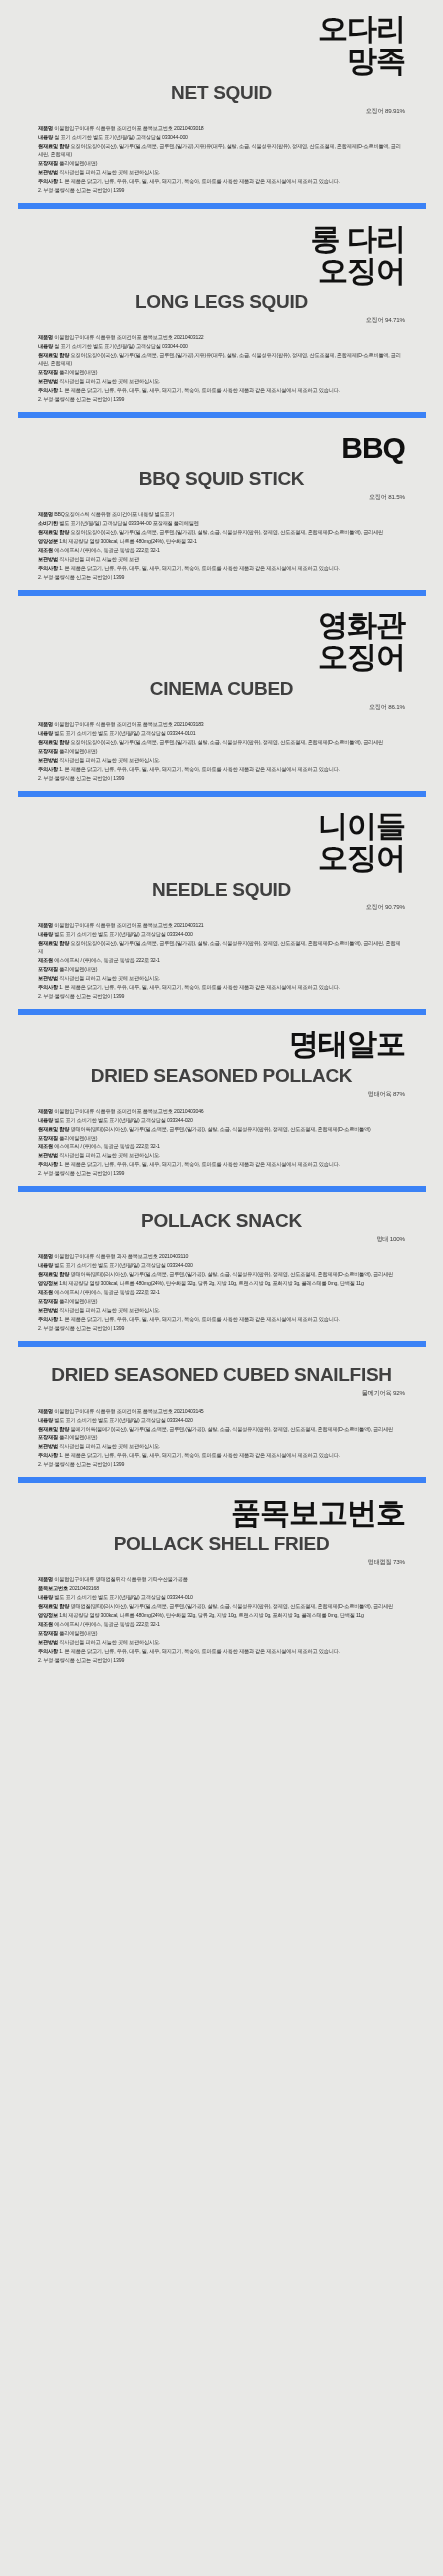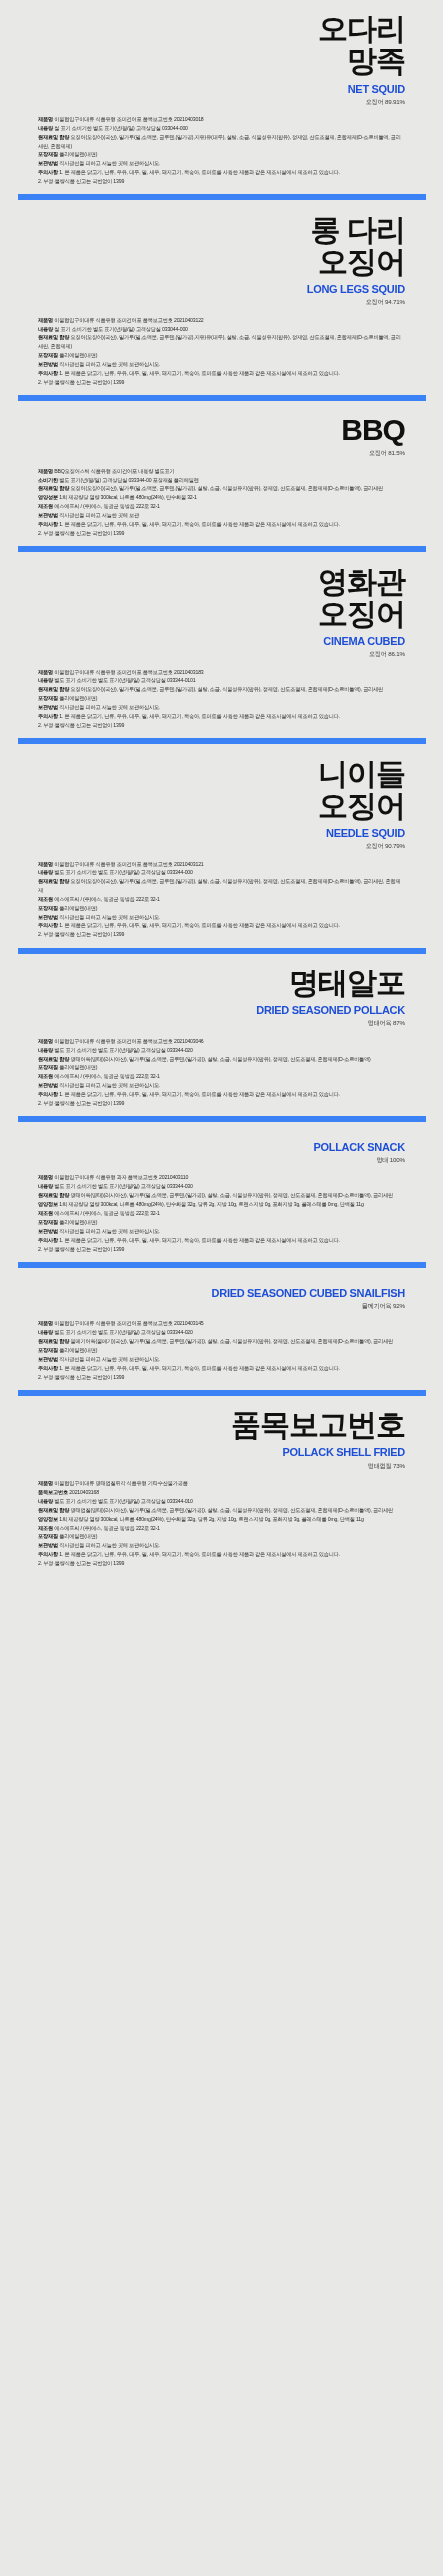--- a/index.html
+++ b/index.html
@@ -39,25 +39,26 @@
     letter-spacing: -1px;
     color: #111111;
     margin: 0;
     word-break: keep-all;
   }
   .title-ko .l2 { display: block; }
 
   .title-en {
     font-family: "Liberation Sans", sans-serif;
     font-weight: bold;
-    font-size: 11px;
+    font-size: 19px;
     letter-spacing: -0.3px;
-    color: #1d4ed8;
+    color: #404040;
     margin: 5.2px 0 2.1px 0;
     line-height: 1.1;
+    text-align: center;
   }
 
   .rating {
     font-size: 6.2px;
     color: #3a3a3a;
     margin: 3.1px 0 5.2px 0;
     letter-spacing: -0.2px;
   }
 
   .specs {
@@ -104,20 +105,21 @@
           <div class="row"><span class="lbl">원재료및 함량</span> <span>오징어(오징어)(국산), 밀가루(밀,소맥분, 글루텐,(밀가공),지유)유(대두), 설탕, 소금, 식물성유지(팜유), 정제염, 산도조절제, 혼합제제(D-소르비톨액, 글리세린, 혼합제제)</span></div>
           <div class="row"><span class="lbl">포장재질</span> <span>폴리에틸렌(내면)</span></div>
           <div class="row"><span class="lbl">보관방법</span> <span>직사광선을 피하고 서늘한 곳에 보관하십시오.</span></div>
           <div class="row"><span class="lbl">주의사항</span> <span>1. 본 제품은 닭고기, 난류, 우유, 대두, 밀, 새우, 돼지고기, 복숭아, 토마토를 사용한 제품과 같은 제조시설에서 제조하고 있습니다.</span></div>
           <div class="row"><span>2. 부정·불량식품 신고는 국번없이 1399</span></div>
         </div>
       </section>
       <section class="product">
         <div class="hero right">
           <h1 class="title-ko"><span>BBQ</span></h1>
+          <h2 class="title-en">BBQ SQUID STICK</h2>
           <div class="rating">오징어 81.5%</div>
         </div>
         <div class="specs">
           <div class="row"><span class="lbl">제품명</span> <span>BBQ오징어스틱 식품유형 조미건어포 내용량 별도표기</span></div>
           <div class="row"><span class="lbl">소비기한</span> <span>별도 표기(년/월/일) 고객상담실 033344-00 포장재질 폴리에틸렌</span></div>
           <div class="row"><span class="lbl">원재료및 함량</span> <span>오징어(오징어)(국산), 밀가루(밀,소맥분, 글루텐,(밀가공)), 설탕, 소금, 식물성유지(팜유), 정제염, 산도조절제, 혼합제제(D-소르비톨액), 글리세린</span></div>
           <div class="row"><span class="lbl">영양성분</span> <span>1회 제공량당 열량 300kcal, 나트륨 480mg(24%), 탄수화물 32-1</span></div>
           <div class="row"><span class="lbl">제조원</span> <span>에스에프씨 / (주)에스, 동광군 동방읍 222로 32-1</span></div>
           <div class="row"><span class="lbl">보관방법</span> <span>직사광선을 피하고 서늘한 곳에 보관</span></div>
           <div class="row"><span class="lbl">주의사항</span> <span>1. 본 제품은 닭고기, 난류, 우유, 대두, 밀, 새우, 돼지고기, 복숭아, 토마토를 사용한 제품과 같은 제조시설에서 제조하고 있습니다.</span></div>

